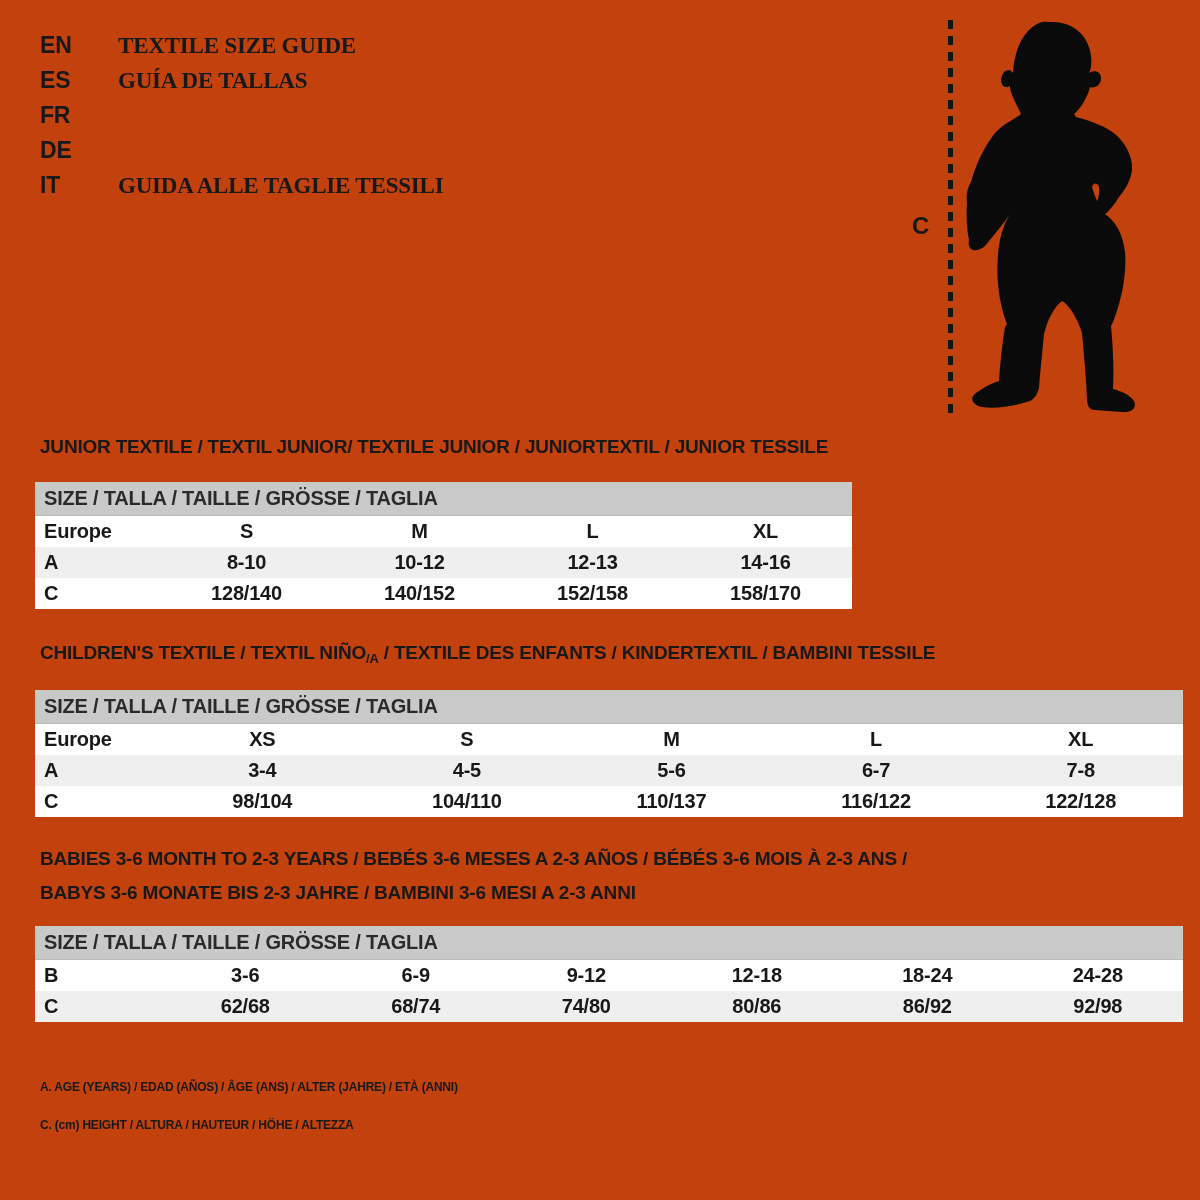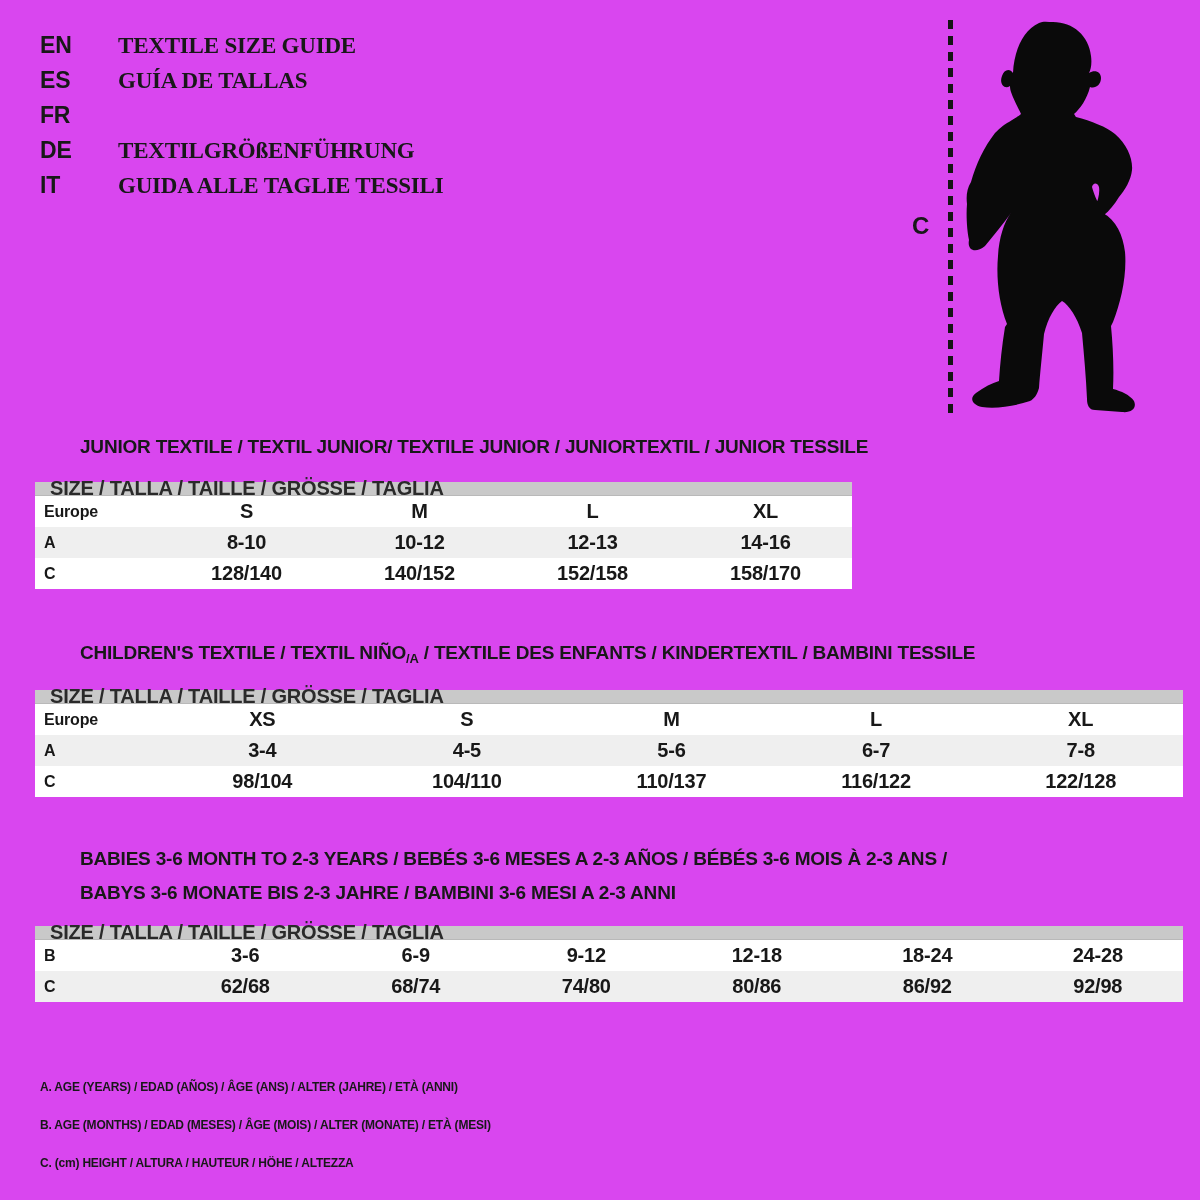--- a/index.html
+++ b/index.html
@@ -1,21 +1,21 @@
 <!DOCTYPE html>
 <html><head>
 <meta charset="utf-8">
 <style>
   * { margin: 0; padding: 0; box-sizing: border-box; }
   html, body { background: #ffffff; }
   #canvas {
     position: relative;
     width: 1200px;
     height: 1200px;
-    background: #d946ef;
+    background: #c2410c;
     font-family: "Liberation Sans", "DejaVu Sans", sans-serif;
     font-weight: 700;
     color: #181818;
     letter-spacing: -0.2px;
     overflow: hidden;
   }
 
   
   .langs { position: absolute; top: 28px; left: 40px; }
   .lang-row { display: flex; height: 35px; align-items: center; }
@@ -30,37 +30,37 @@
   .dashed-line {
     position: absolute; left: 948px; top: 20px;
     width: 5px; height: 396px;
     background: repeating-linear-gradient(to bottom, #151515 0px, #151515 9px, transparent 9px, transparent 16px);
   }
   .baby-svg { position: absolute; left: 963px; top: 16px; }
 
   
   .sec-title {
     position: absolute; left: 40px;
-    font-size: 19px; white-space: nowrap; margin-left: 40px;
+    font-size: 19px; white-space: nowrap;
   }
   .sub { font-size: 13px; vertical-align: -4px; }
 
   
   .table { position: absolute; left: 35px; }
   .size-bar {
-    height: 14px; background: #c9c9c9;
+    height: 34px; background: #c9c9c9;
     border-bottom: 1px solid #b9b9b9;
     display: flex; align-items: center;
-    padding-left: 15px; font-size: 20px;
+    padding-left: 9px; font-size: 20px;
     color: #2a2a2a;
   }
   .trow { display: flex; height: 31px; align-items: center; }
   .row-gray { background: #efefef; }
   .row-white { background: #ffffff; }
-  .tlabel { width: 125px; padding-left: 9px; font-size: 16px; }
+  .tlabel { width: 125px; padding-left: 9px; font-size: 20px; }
   .tcell { flex: 1; text-align: center; font-size: 20px; }
 
   #junior-table { top: 482px; width: 817px; }
   #children-table { top: 690px; width: 1148px; }
   #babies-table { top: 926px; width: 1148px; }
 
   #junior-title { top: 436px; }
   #children-title { top: 642px; }
   #babies-title-1 { top: 848px; }
   #babies-title-2 { top: 882px; }
@@ -81,21 +81,20 @@
     </div>
     <div class="lang-row">
       <span class="lang-code">ES</span>
       <span class="lang-label">GUÍA DE TALLAS</span>
     </div>
     <div class="lang-row">
       <span class="lang-code">FR</span>
     </div>
     <div class="lang-row">
       <span class="lang-code">DE</span>
-      <span class="lang-label">TEXTILGRÖßENFÜHRUNG</span>
     </div>
     <div class="lang-row">
       <span class="lang-code">IT</span>
       <span class="lang-label">GUIDA ALLE TAGLIE TESSILI</span>
     </div>
   </div>
 
   <span class="measure-label">C</span>
   <div class="dashed-line"></div>
   <svg class="baby-svg" width="180" height="404" viewBox="0 0 180 404" xmlns="http://www.w3.org/2000/svg">
@@ -226,17 +225,16 @@
       <span class="tcell">68/74</span>
       <span class="tcell">74/80</span>
       <span class="tcell">80/86</span>
       <span class="tcell">86/92</span>
       <span class="tcell">92/98</span>
     </div>
   </div>
 
   <div class="legend">
     <div class="legend-line">A. AGE (YEARS) / EDAD (AÑOS) / ÂGE (ANS) / ALTER (JAHRE) / ETÀ (ANNI)</div>
-    <div class="legend-line">B. AGE (MONTHS) / EDAD (MESES) / ÂGE (MOIS) / ALTER (MONATE) / ETÀ (MESI)</div>
     <div class="legend-line">C. (cm) HEIGHT / ALTURA / HAUTEUR / HÖHE / ALTEZZA</div>
   </div>
 
 </div>
 
 </body></html>

